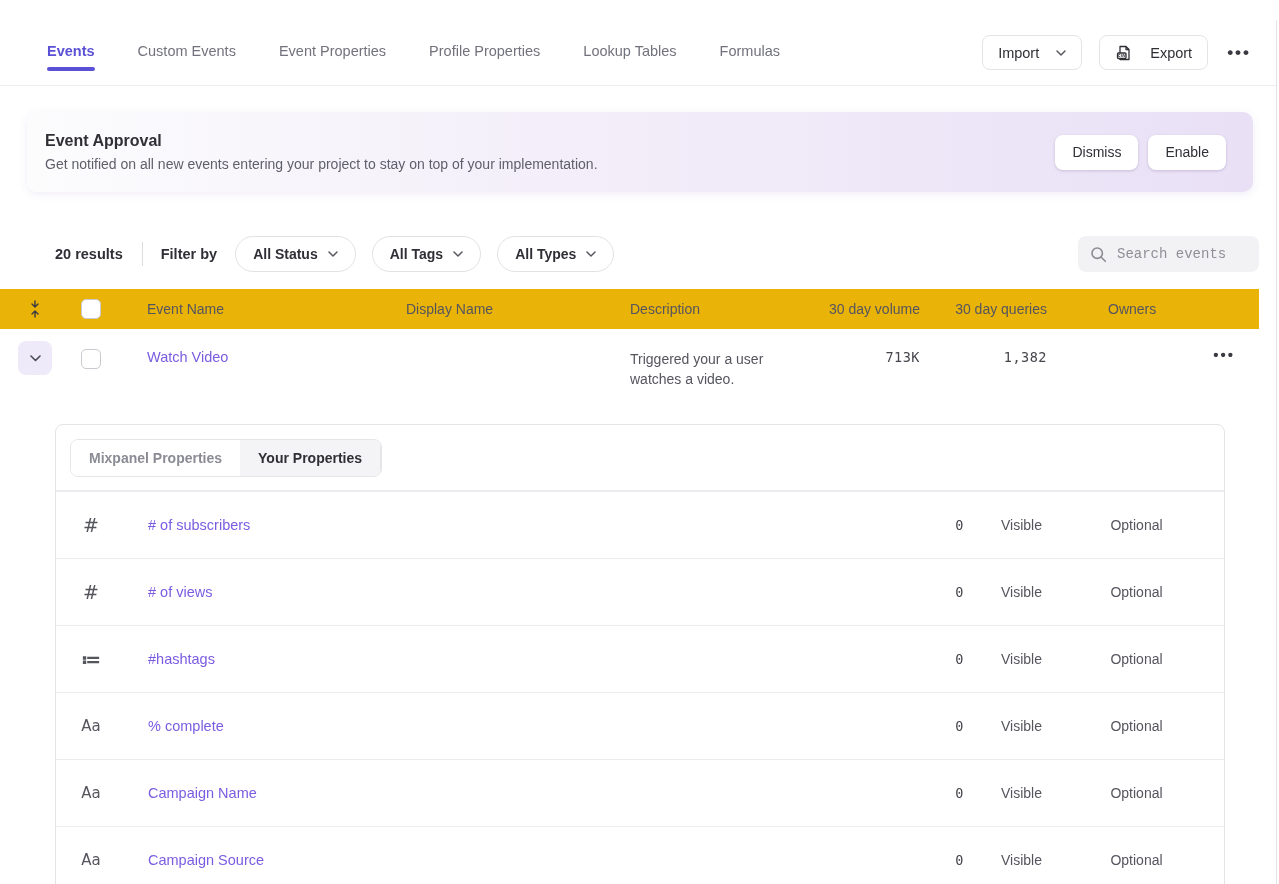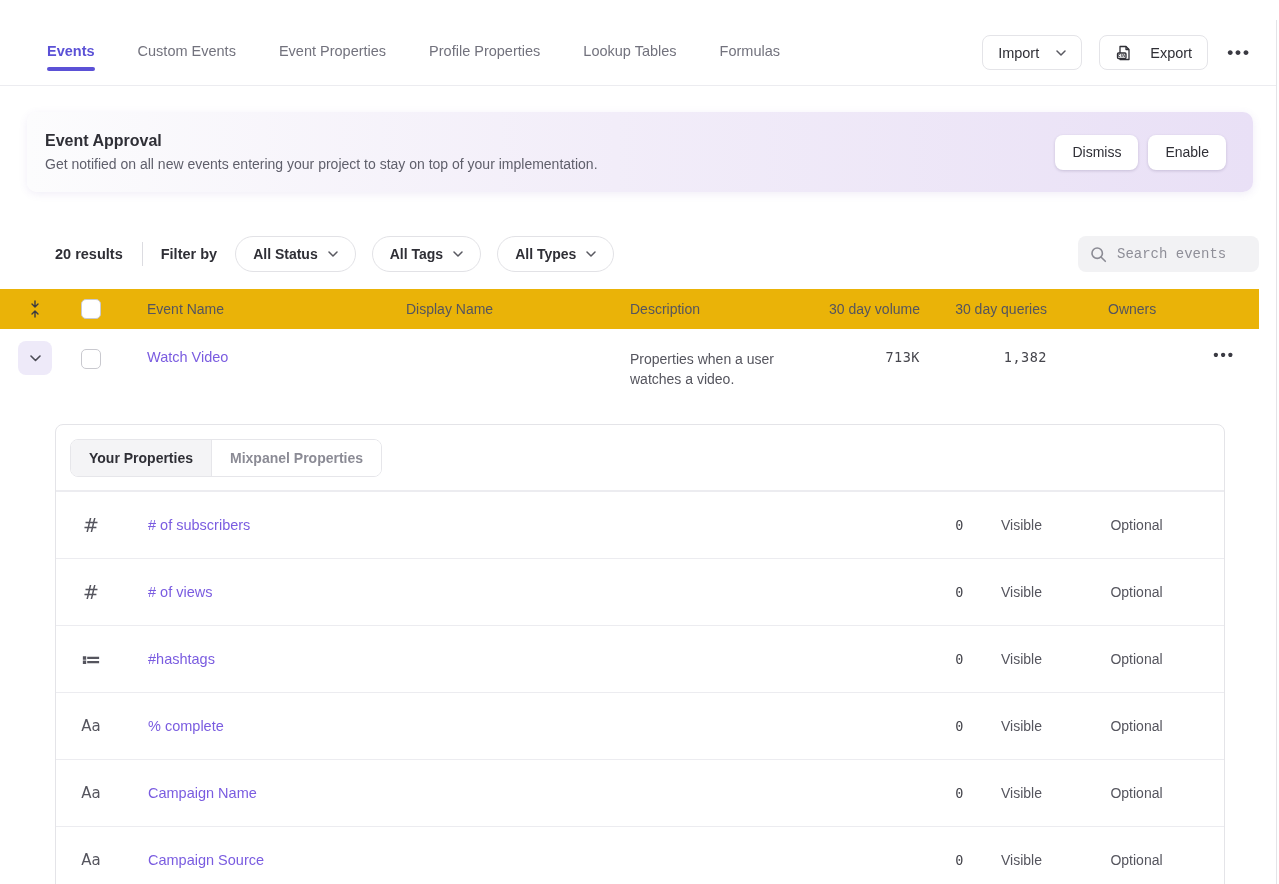--- a/index.html
+++ b/index.html
@@ -271,32 +271,32 @@
           </span>
         </div>
       </div>
       <div class="cell">
         <div class="checkbox"></div>
       </div>
       <div class="cell">
         <a class="event-link">Watch Video</a>
       </div>
       <div class="cell"></div>
-      <div class="cell desc">Properties when a user watches a video.</div>
+      <div class="cell desc">Triggered your a user watches a video.</div>
       <div class="cell right num">713K</div>
       <div class="cell right num">1,382</div>
       <div class="cell row-dots">•••</div>
     </div>
   </div>
 
   <div class="panel">
     <div class="panel-tabbar">
       <div class="seg-group">
+        <div class="seg">Mixpanel Properties</div>
         <div class="seg active">Your Properties</div>
-        <div class="seg">Mixpanel Properties</div>
       </div>
     </div>
 
     <div class="prow">
       <div class="ptype glyph-number">#</div>
       <div class="pname">
         <a># of subscribers</a>
       </div>
       <div class="pval num">0</div>
       <div class="pmid">Visible</div>

